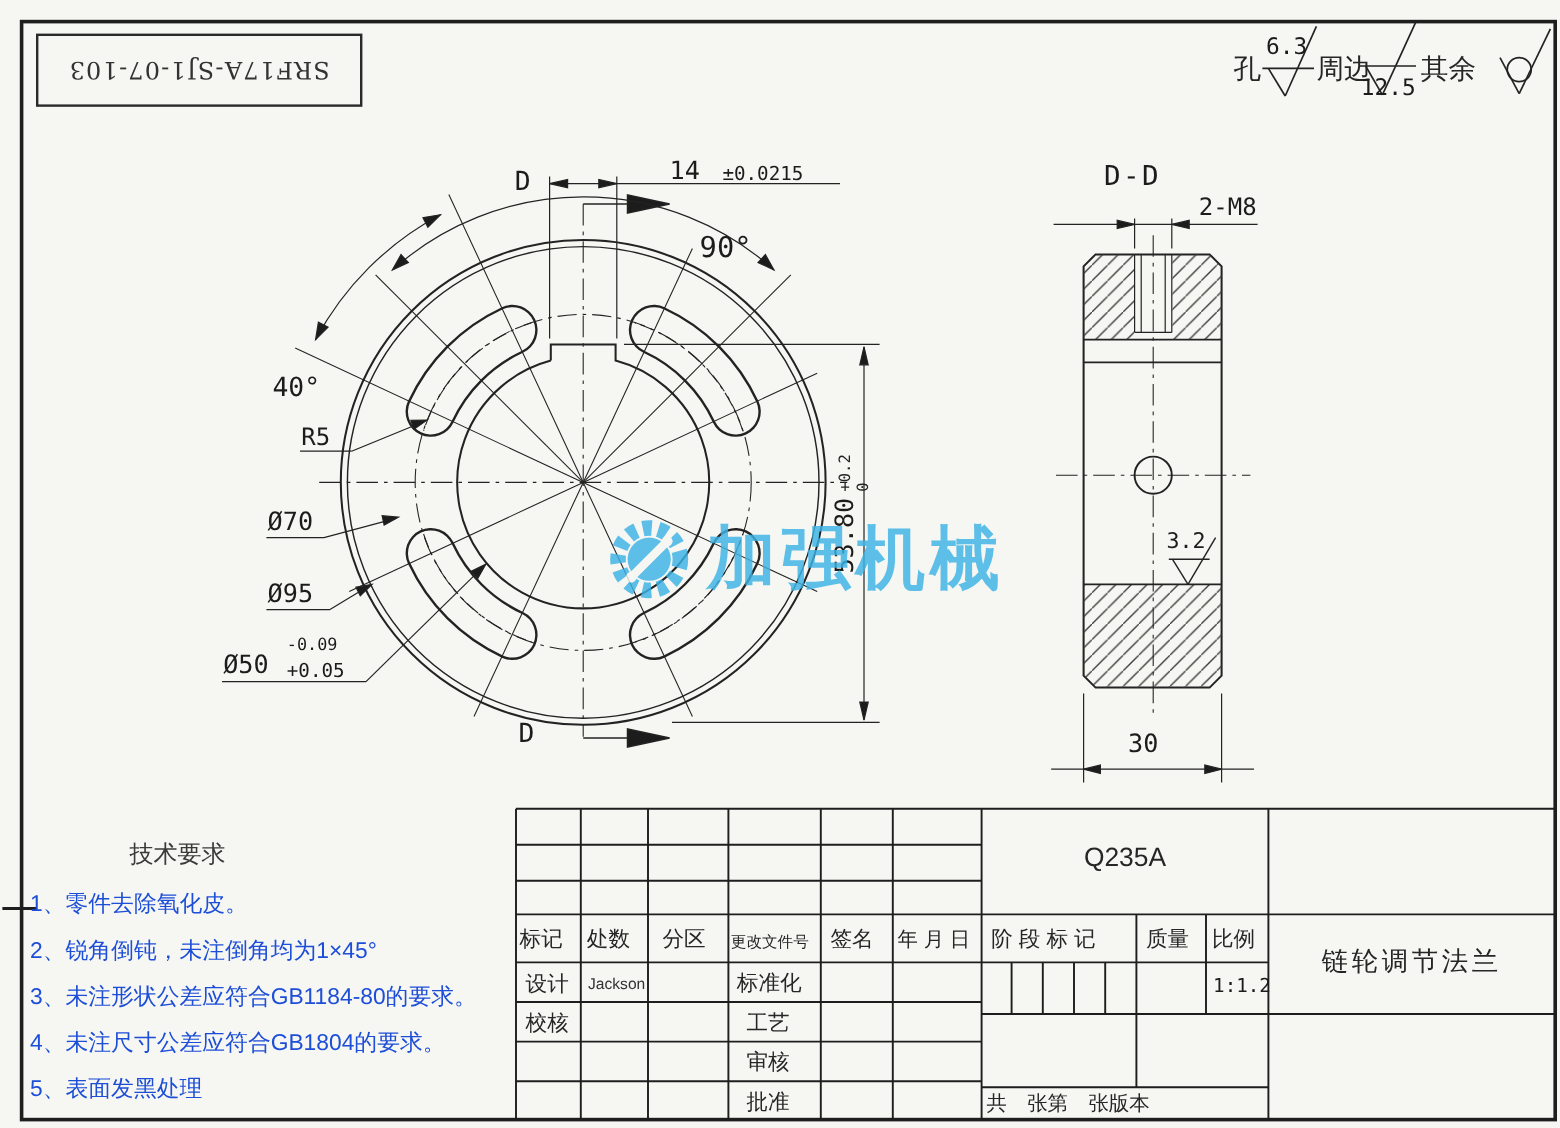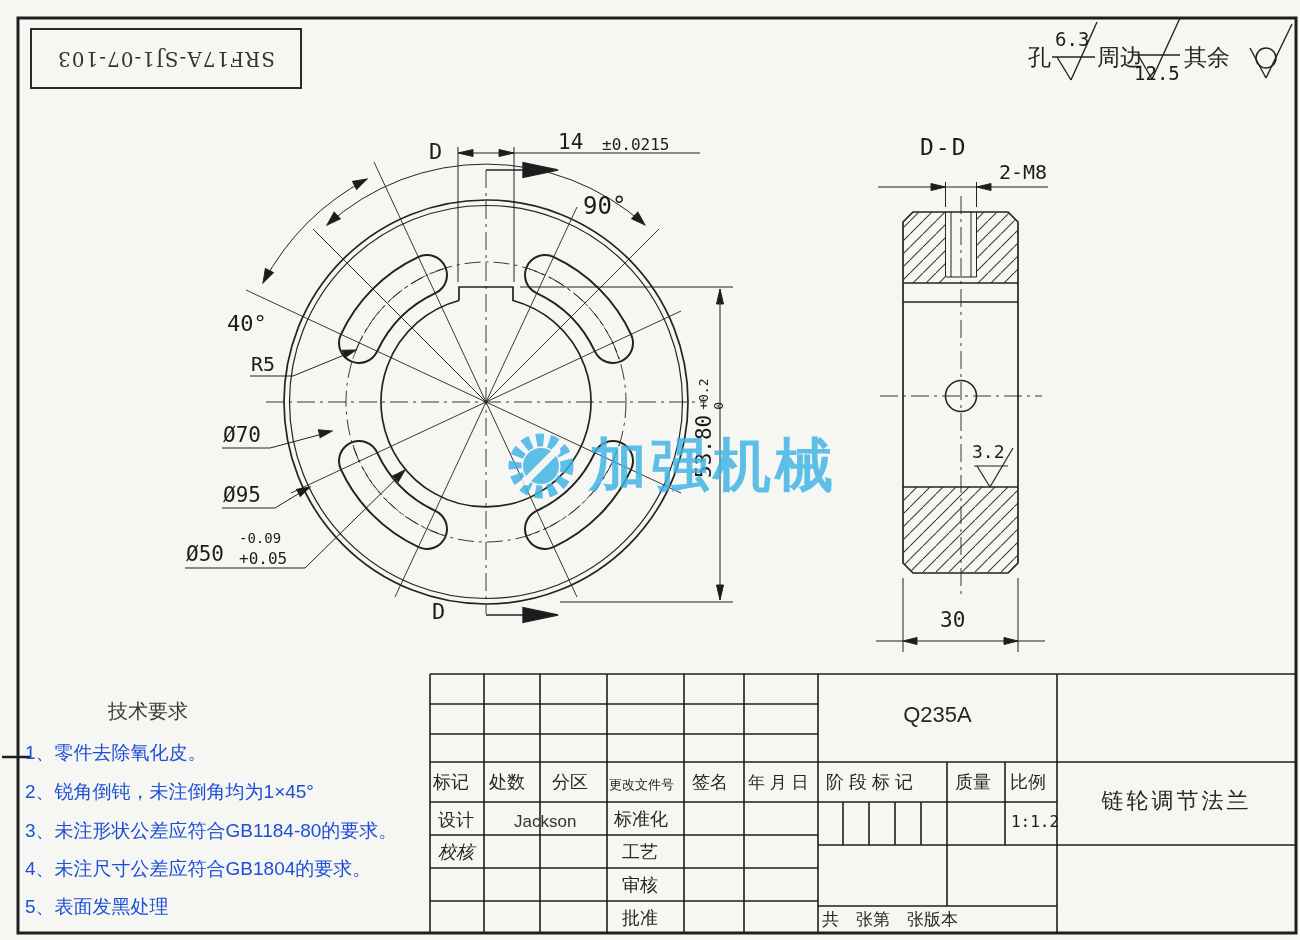--- a/index.html
+++ b/index.html
@@ -273,22 +273,22 @@
 <div class="abs cjk" style="left:552px;top:770px;font-size:18px;">分区</div>
 <div class="abs cjk" style="left:609px;top:776px;font-size:13px;">更改文件号</div>
 <div class="abs cjk" style="left:692px;top:770px;font-size:18px;">签名</div>
 <div class="abs cjk" style="left:748px;top:771px;font-size:17px;">年 月 日</div>
 <div class="abs cjk" style="left:826px;top:770px;font-size:18px;">阶 段 标 记</div>
 <div class="abs cjk" style="left:955px;top:770px;font-size:18px;">质量</div>
 <div class="abs cjk" style="left:1010px;top:770px;font-size:18px;">比例</div>
 <div class="abs dim" style="left:1007px;top:812px;width:56px;text-align:center;font-size:16px;">1:1.2</div>
 
 <div class="abs cjk" style="left:438px;top:808px;font-size:18px;">设计</div>
-<div class="abs" style="left:490px;top:812px;font-size:17px;font-family:'Liberation Sans',sans-serif;color:#333;margin-left:24px;">Jackson</div>
-<div class="abs cjk" style="left:438px;top:840px;font-size:18px;font-style:italic;">校核</div>
+<div class="abs" style="left:490px;top:812px;font-size:13px;font-family:'Liberation Sans',sans-serif;color:#333;">Jackson</div>
+<div class="abs cjk" style="left:438px;top:840px;font-size:18px;">校核</div>
 <div class="abs cjk" style="left:614px;top:807px;font-size:18px;">标准化</div>
 <div class="abs cjk" style="left:622px;top:840px;font-size:18px;">工艺</div>
 <div class="abs cjk" style="left:622px;top:873px;font-size:18px;">审核</div>
 <div class="abs cjk" style="left:622px;top:906px;font-size:18px;">批准</div>
 <div class="abs cjk" style="left:822px;top:908px;font-size:17px;">共　张第　张版本</div>
 
 <div class="wm">
   <svg width="72" height="72" viewBox="0 0 72 72" style="position:static;">
     <circle cx="36" cy="36" r="26" fill="none" stroke="#3cb4e6" stroke-width="13" stroke-dasharray="7.5 5.5"></circle>
     <circle cx="36" cy="36" r="18" fill="#3cb4e6"></circle>

